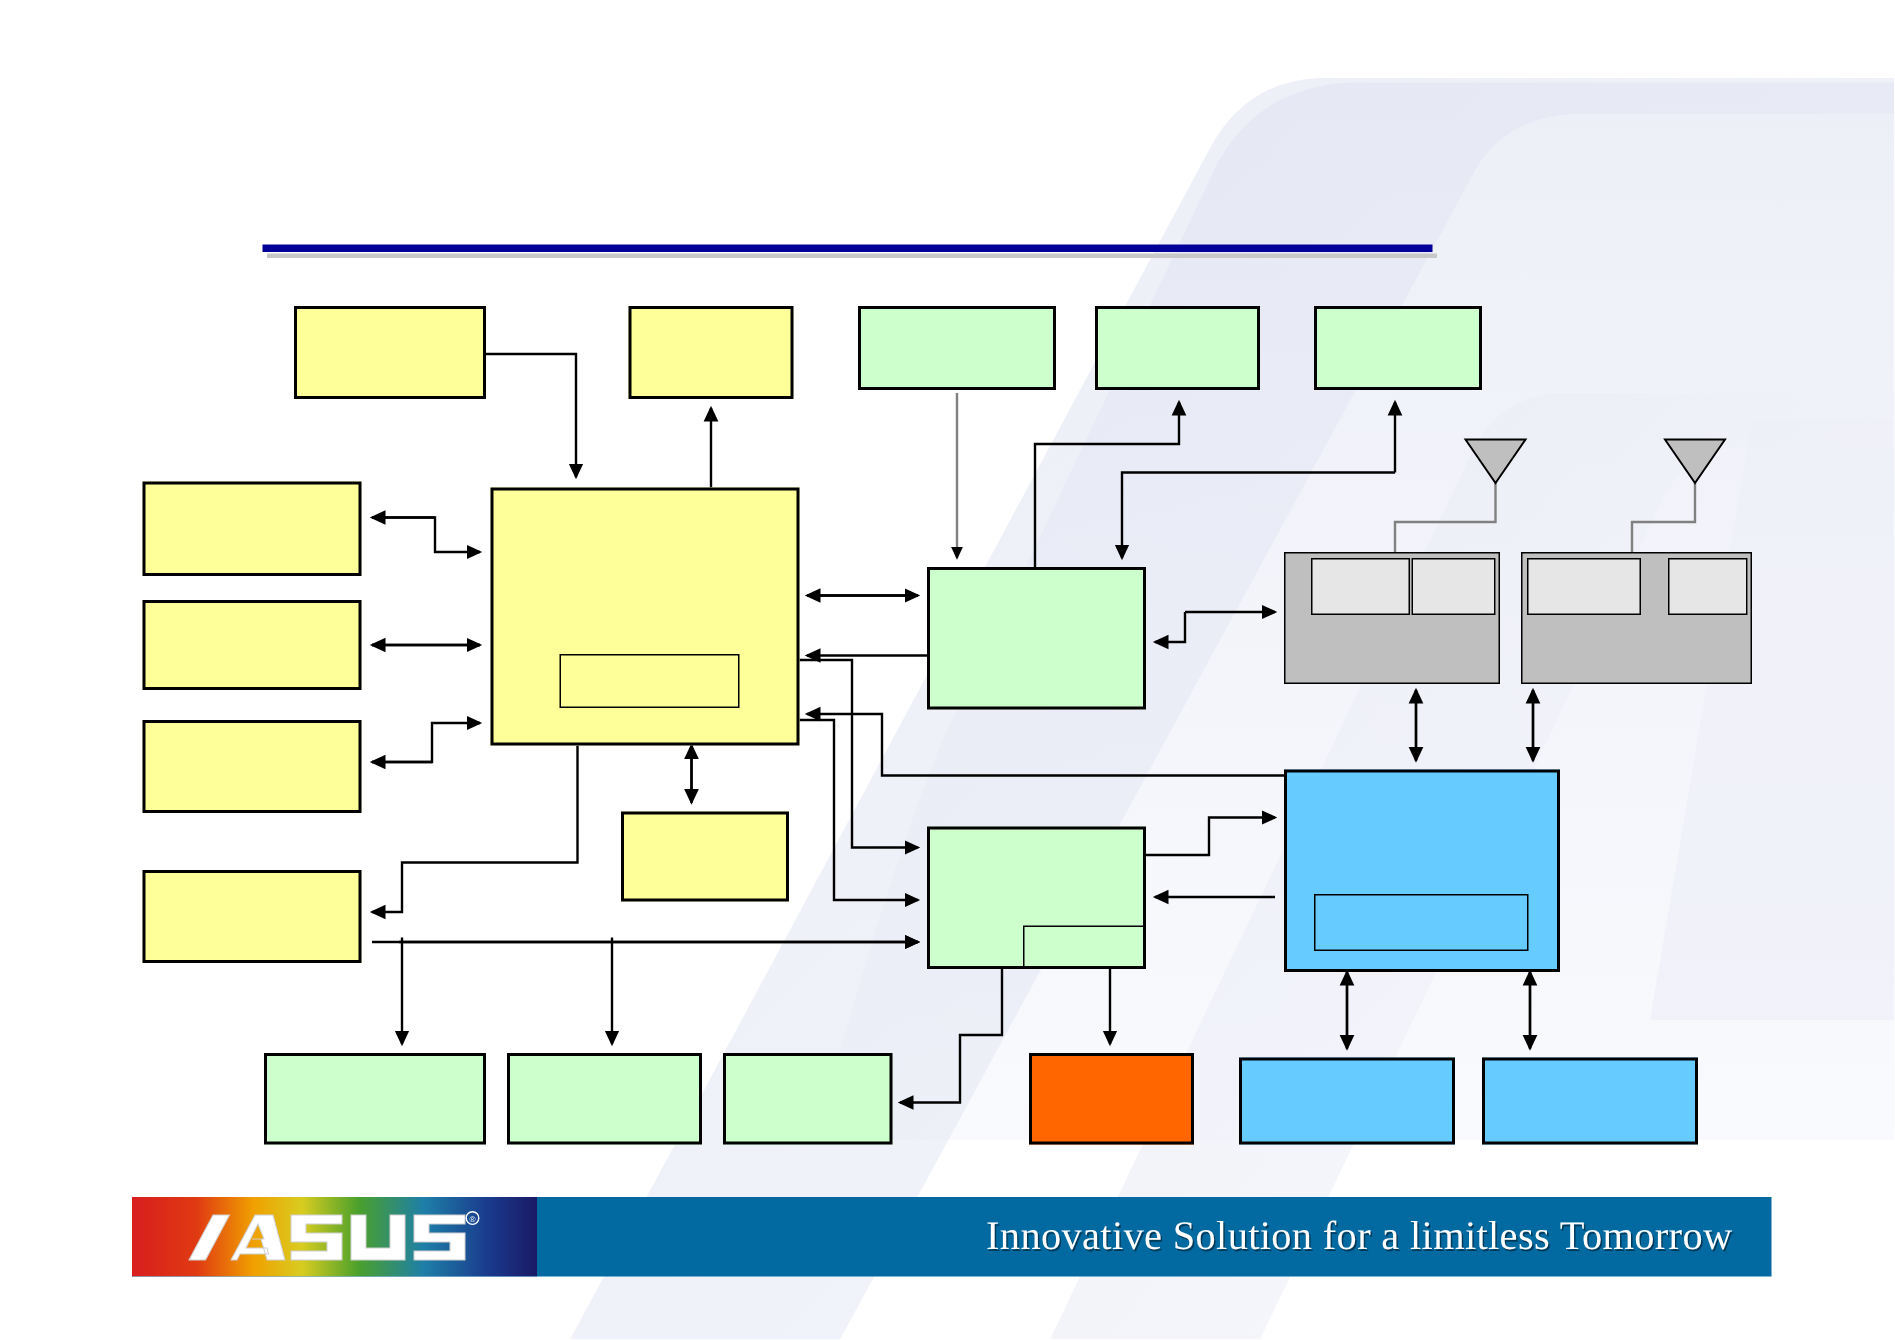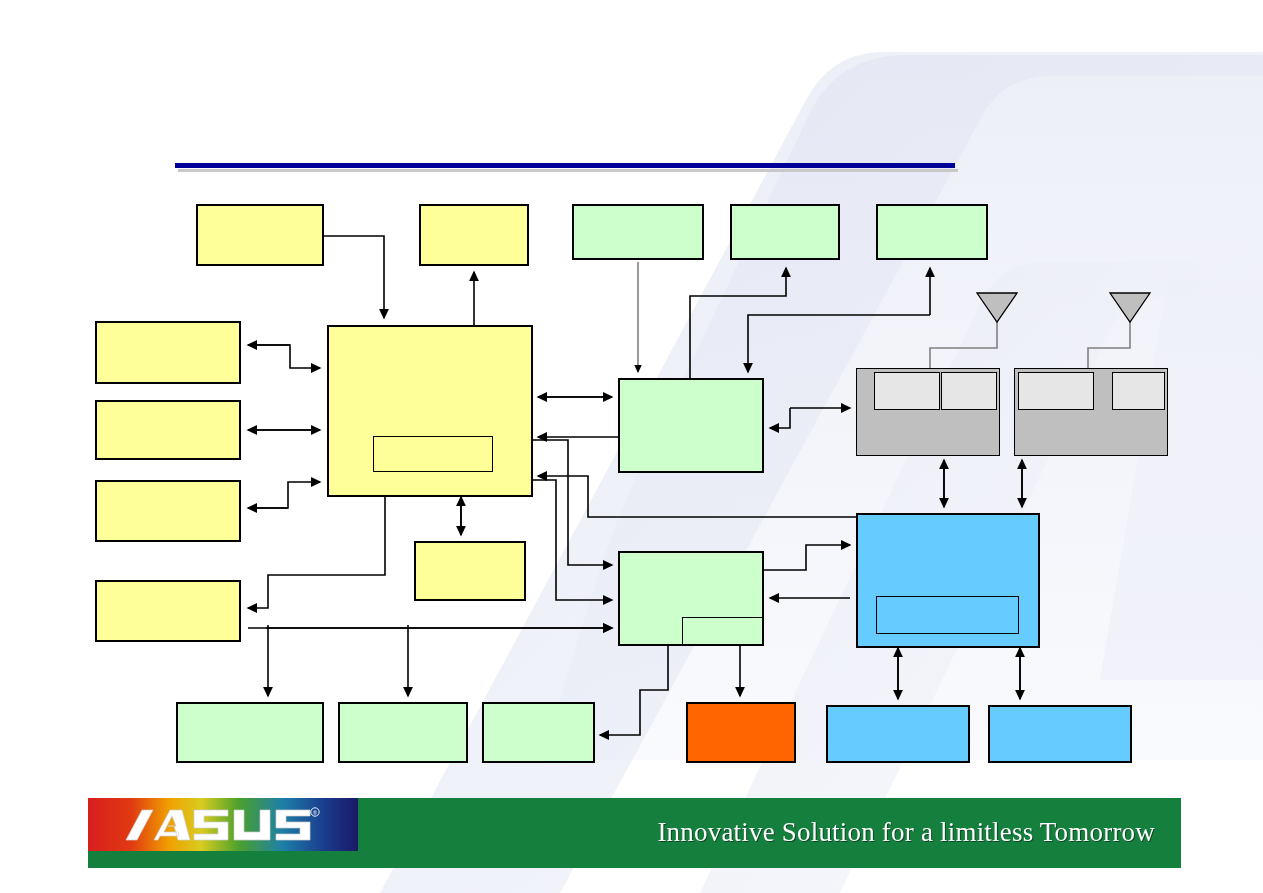--- a/index.html
+++ b/index.html
@@ -83,22 +83,22 @@
     height: 893px;
     pointer-events: none;
   }
 
   
   .footer {
     position: absolute;
     left: 88px;
     top: 798px;
     width: 1093px;
-    height: 70px;
-    background: #15803d;
+    height: 53px;
+    background: #0369a1;
     overflow: hidden;
   }
   .footer-gradient {
     position: absolute;
     left: 0; top: 0;
     width: 270px;
     height: 53px;
     background: linear-gradient(90deg,
         #d81e1e 0%,
         #e03a12 16%,

